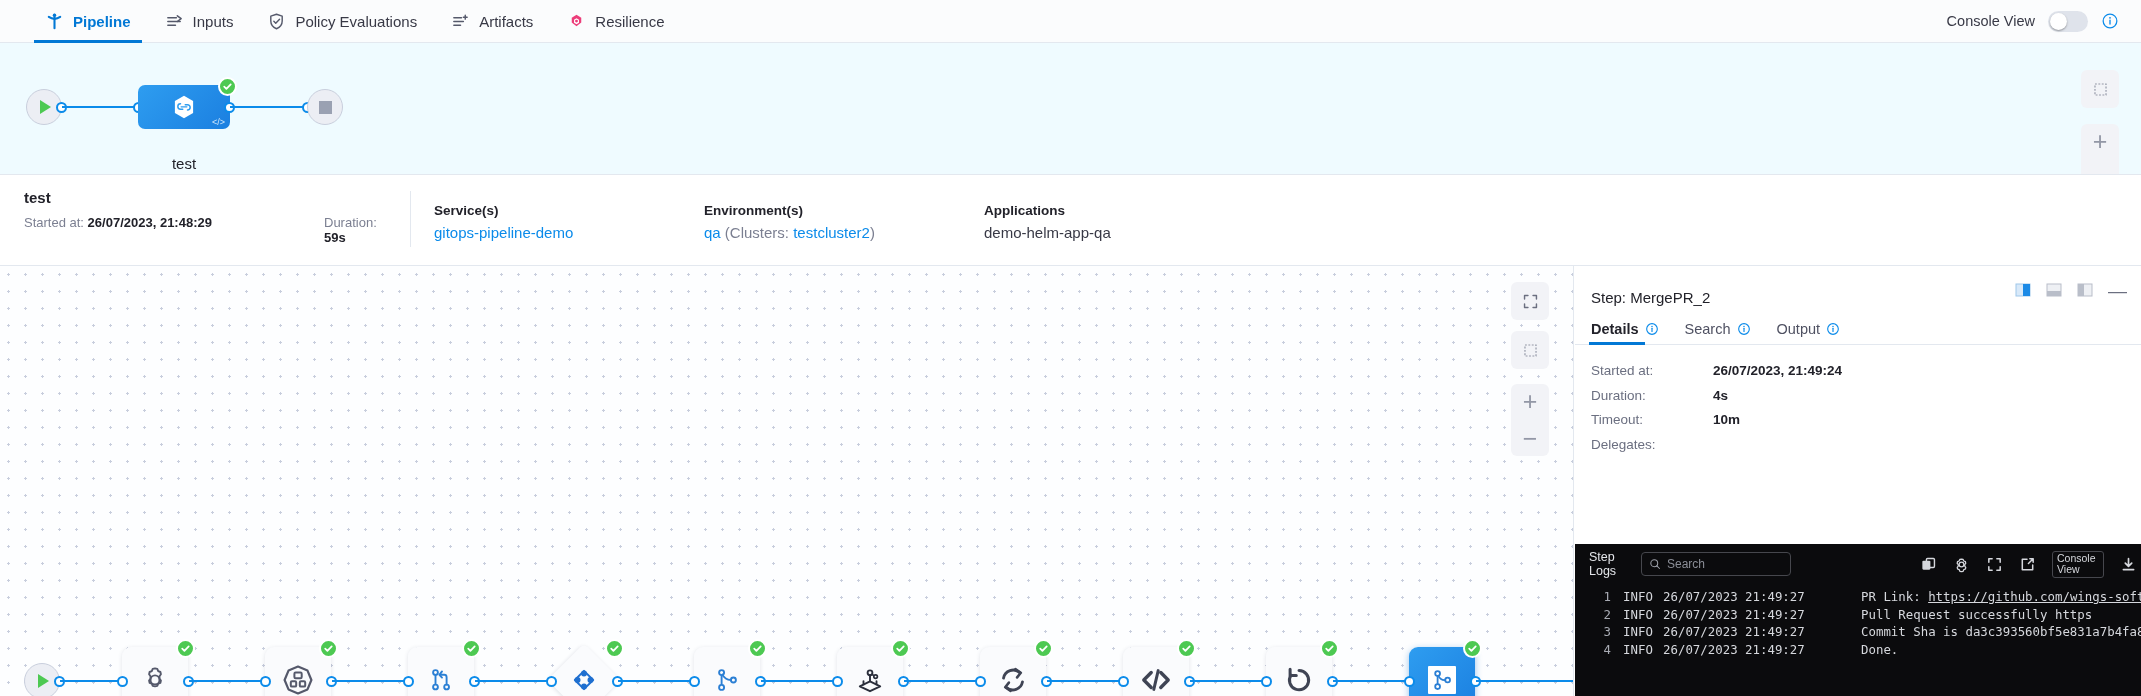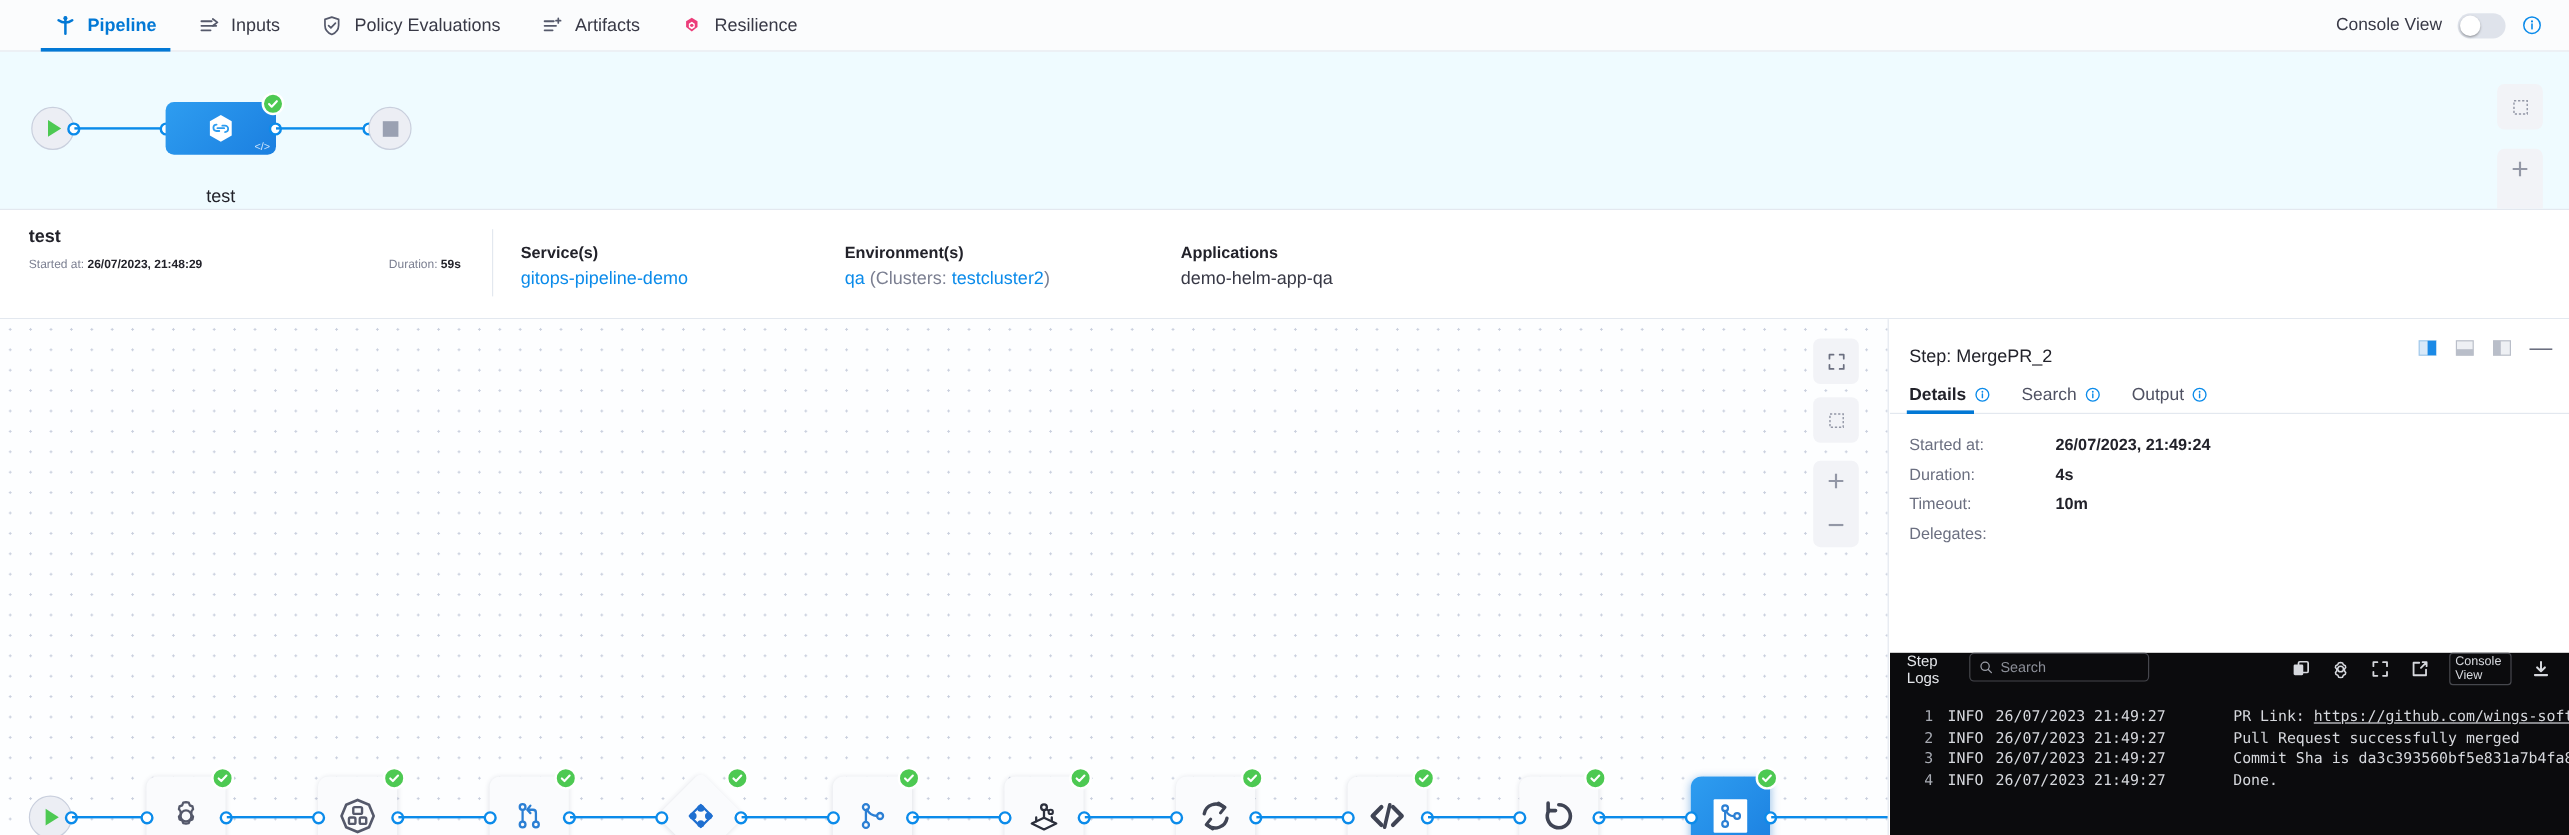--- a/index.html
+++ b/index.html
@@ -104,21 +104,21 @@
   .gplus, .gminus { color: #9397a6; font-size: 25px; line-height: 1; font-weight: 300; }
 
   
   #summary {
     position: absolute; left: 0; top: 175px; width: 2141px; height: 91px;
     background: #ffffff; border-bottom: 1px solid #e3e8ef;
     display: flex; align-items: flex-start; padding: 14px 0 0 0;
   }
   .sum-col { padding: 0 24px; position: relative; }
   .sum-title { font-size: 15px; font-weight: 700; color: #22222a; margin-bottom: 9px; }
-  .sum-sub { font-size: 10px; color: #4f5162; }
+  .sum-sub { font-size: 13px; color: #4f5162; }
   .sum-sub b { font-weight: 700; color: #22222a; }
   .sum-head { font-size: 13.5px; font-weight: 700; color: #22222a; margin-bottom: 6px; }
   .sum-val { font-size: 15px; color: #383946; }
   .lnk { color: #0b8bea; cursor: pointer; }
   .vdiv { position: absolute; left: 0; top: 2px; width: 1px; height: 56px; background: #e3e8ef; }
   .muted { color: #7b7f91; }
 
   
   #main {
     position: absolute; left: 0; top: 266px; width: 2141px; height: 430px;
@@ -191,21 +191,21 @@
     border: 1px solid #b6d7f5; border-radius: 5px;
     color: #0b8bea; font-size: 13.5px; font-weight: 700;
     padding: 7px 16px; background: #fff; cursor: pointer;
   }
 
   
   #logs {
     position: absolute; left: 1575px; top: 278px; width: 566px; height: 152px;
     background: #0b0b0d; color: #d6d8dd;
   }
-  .log-head { height: 40px; display: flex; align-items: flex-start; padding: 0 15px 0 14px; gap: 10px; }
+  .log-head { height: 40px; display: flex; align-items: center; padding: 0 4px 0 14px; gap: 10px; }
   .log-head-title { font-size: 12.5px; color: #e4e6ea; line-height: 14px; width: 42px; }
   .log-search {
     width: 150px; height: 24px; border: 1px solid #46474d; border-radius: 4px;
     display: flex; align-items: center; gap: 6px; padding: 0 7px; background: transparent;
   }
   .log-search input {
     border: none; outline: none; background: transparent; color: #cfd2d8;
     font-size: 12px; width: 110px; font-family: "Liberation Sans", sans-serif;
   }
   .log-search input::placeholder { color: #8b8e97; }
@@ -720,21 +720,21 @@
       <div class="log-line">
         <span class="ln-num">1</span>
         <span class="ln-lvl">INFO</span>
         <span class="ln-ts">26/07/2023 21:49:27</span>
         <span class="ln-msg"><span>PR Link: </span><a>https://github.com/wings-softw</a></span>
       </div>
       <div class="log-line">
         <span class="ln-num">2</span>
         <span class="ln-lvl">INFO</span>
         <span class="ln-ts">26/07/2023 21:49:27</span>
-        <span class="ln-msg">Pull Request successfully merged</span>
+        <span class="ln-msg">Pull Request successfully https</span>
       </div>
       <div class="log-line">
         <span class="ln-num">3</span>
         <span class="ln-lvl">INFO</span>
         <span class="ln-ts">26/07/2023 21:49:27</span>
         <span class="ln-msg">Commit Sha is da3c393560bf5e831a7b4fa88</span>
       </div>
       <div class="log-line">
         <span class="ln-num">4</span>
         <span class="ln-lvl">INFO</span>

